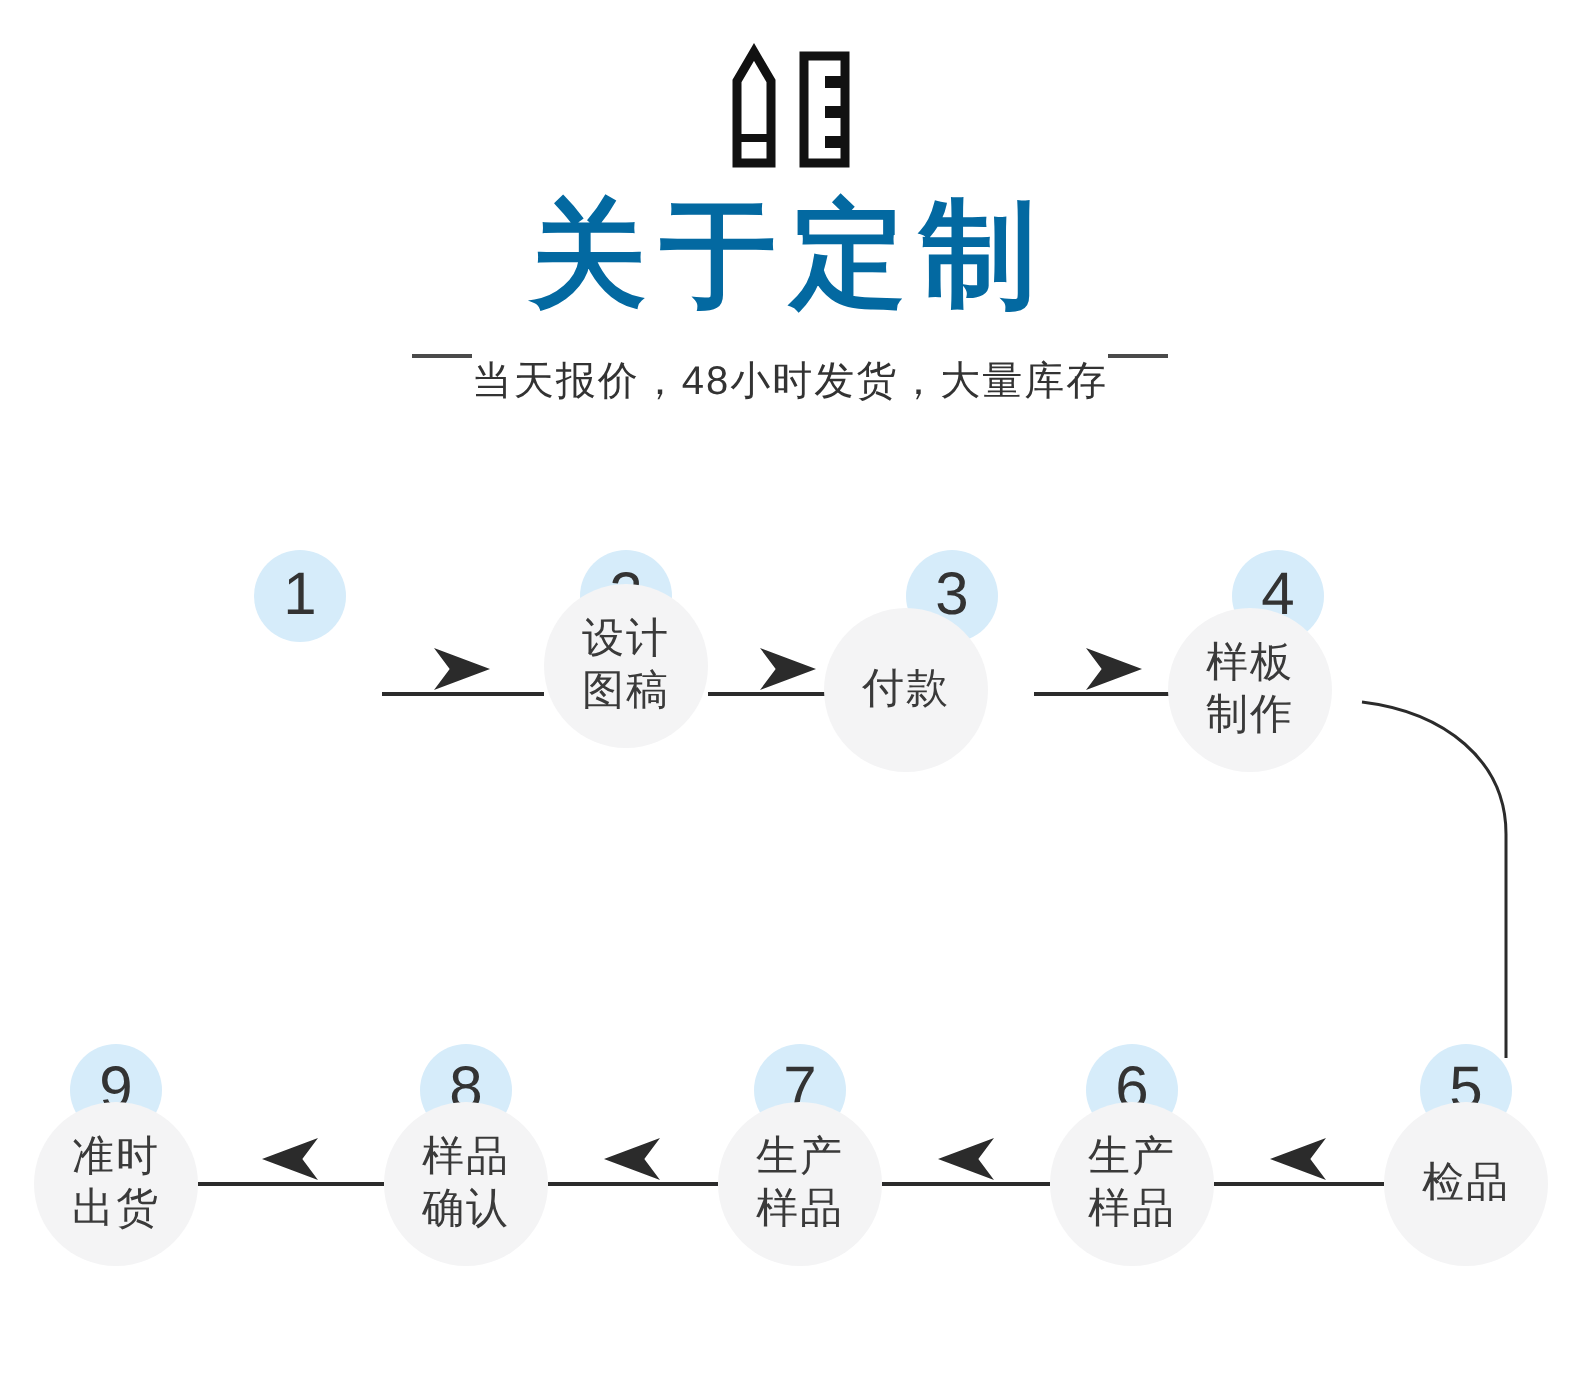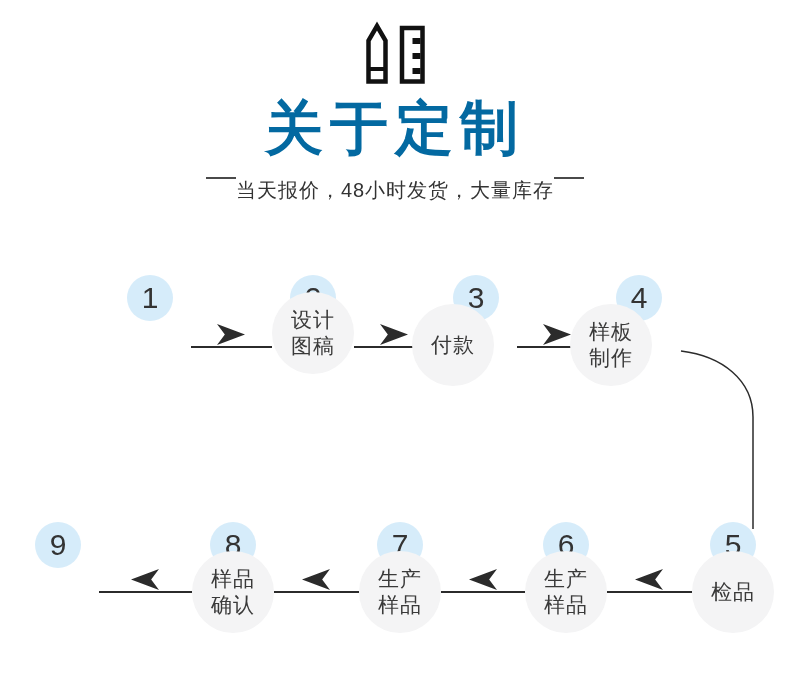--- a/index.html
+++ b/index.html
@@ -142,39 +142,43 @@
     <span class="step-label">设计
 图稿</span>
   </div>
 
   <div class="badge" style="left:453px; top:275px;">3</div>
   <div class="bubble" style="left:412px; top:304px;">
     <span class="step-label">付款</span>
   </div>
 
   <div class="badge" style="left:616px; top:275px;">4</div>
-  <div class="bubble" style="left:570px; top:304px;">
+  <div class="bubble" style="left:584px; top:304px;">
     <span class="step-label">样板
 制作</span>
   </div>
 
   <div class="arrow-line" style="left:191px; top:346px; width:81px;"></div>
   <div class="arrow-head right" style="left:217px; top:324px;"></div>
 
   <div class="arrow-line" style="left:354px; top:346px; width:81px;"></div>
   <div class="arrow-head right" style="left:380px; top:324px;"></div>
 
   <div class="arrow-line" style="left:517px; top:346px; width:81px;"></div>
   <div class="arrow-head right" style="left:543px; top:324px;"></div>
 
   <svg class="curve-overlay" width="790" height="696" viewBox="0 0 790 696">
     <path d="M 681 351 C 722 356 753 380 753 417 L 753 529" stroke="#2b2b2b" stroke-width="1.5" fill="none"></path>
   </svg>
 
   <div class="badge" style="left:35px; top:522px;">9</div>
+  <div class="bubble" style="left:17px; top:551px;">
+    <span class="step-label">准时
+出货</span>
+  </div>
 
   <div class="badge" style="left:210px; top:522px;">8</div>
   <div class="bubble" style="left:192px; top:551px;">
     <span class="step-label">样品
 确认</span>
   </div>
 
   <div class="badge" style="left:377px; top:522px;">7</div>
   <div class="bubble" style="left:359px; top:551px;">
     <span class="step-label">生产

